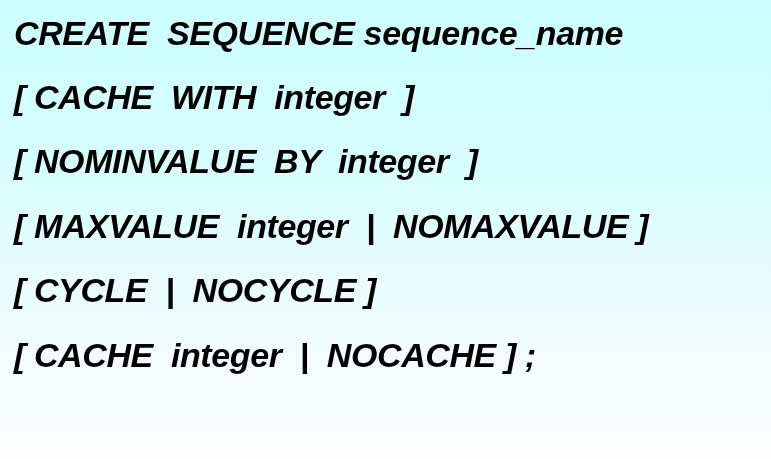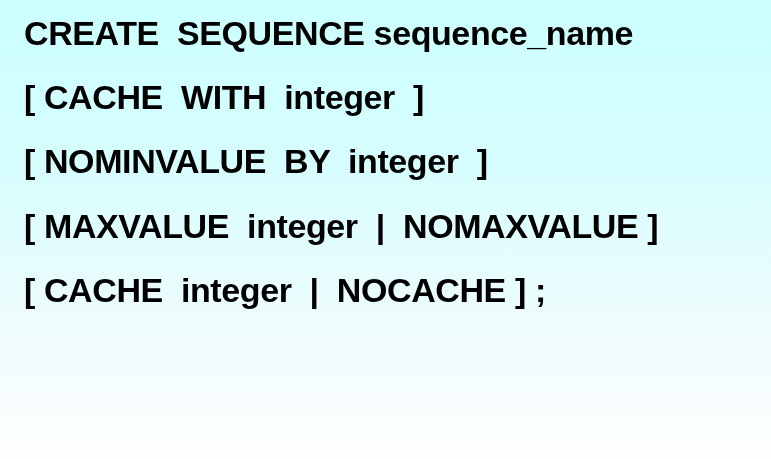--- a/index.html
+++ b/index.html
@@ -4,27 +4,28 @@
 <style>
   html, body {
     margin: 0;
     padding: 0;
   }
   .slide {
     position: relative;
     width: 771px;
     height: 459px;
     box-sizing: border-box;
-    padding: 1px 0 0 24px;
+    padding: 1px 0 0 14px;
     background: linear-gradient(180deg,
       var(--bg-top, #ccffff) 0%,
       #d6fdfe 35%,
       #eefcfd 70%,
       var(--bg-bottom, #fefeff) 100%);
     overflow: hidden;
+    font-style: italic;
   }
   .code-line {
     height: 64.4px;
     display: flex;
     align-items: center;
     font-family: "Liberation Sans", sans-serif;
     font-weight: 700;
     font-size: 34px;
     letter-spacing: -0.4px;
     color: var(--text-color, #000000);
@@ -32,14 +33,15 @@
   }
 </style>
 </head>
 <body>
 
 <div class="slide">
   <div class="code-line">CREATE  SEQUENCE sequence_name</div>
   <div class="code-line">[ CACHE  WITH  integer  ]</div>
   <div class="code-line">[ NOMINVALUE  BY  integer  ]</div>
   <div class="code-line">[ MAXVALUE  integer  |  NOMAXVALUE ]</div>
+  <div class="code-line">[ CYCLE  |  NOCYCLE ]</div>
   <div class="code-line">[ CACHE  integer  |  NOCACHE ] ;</div>
 </div>
 
 </body></html>

